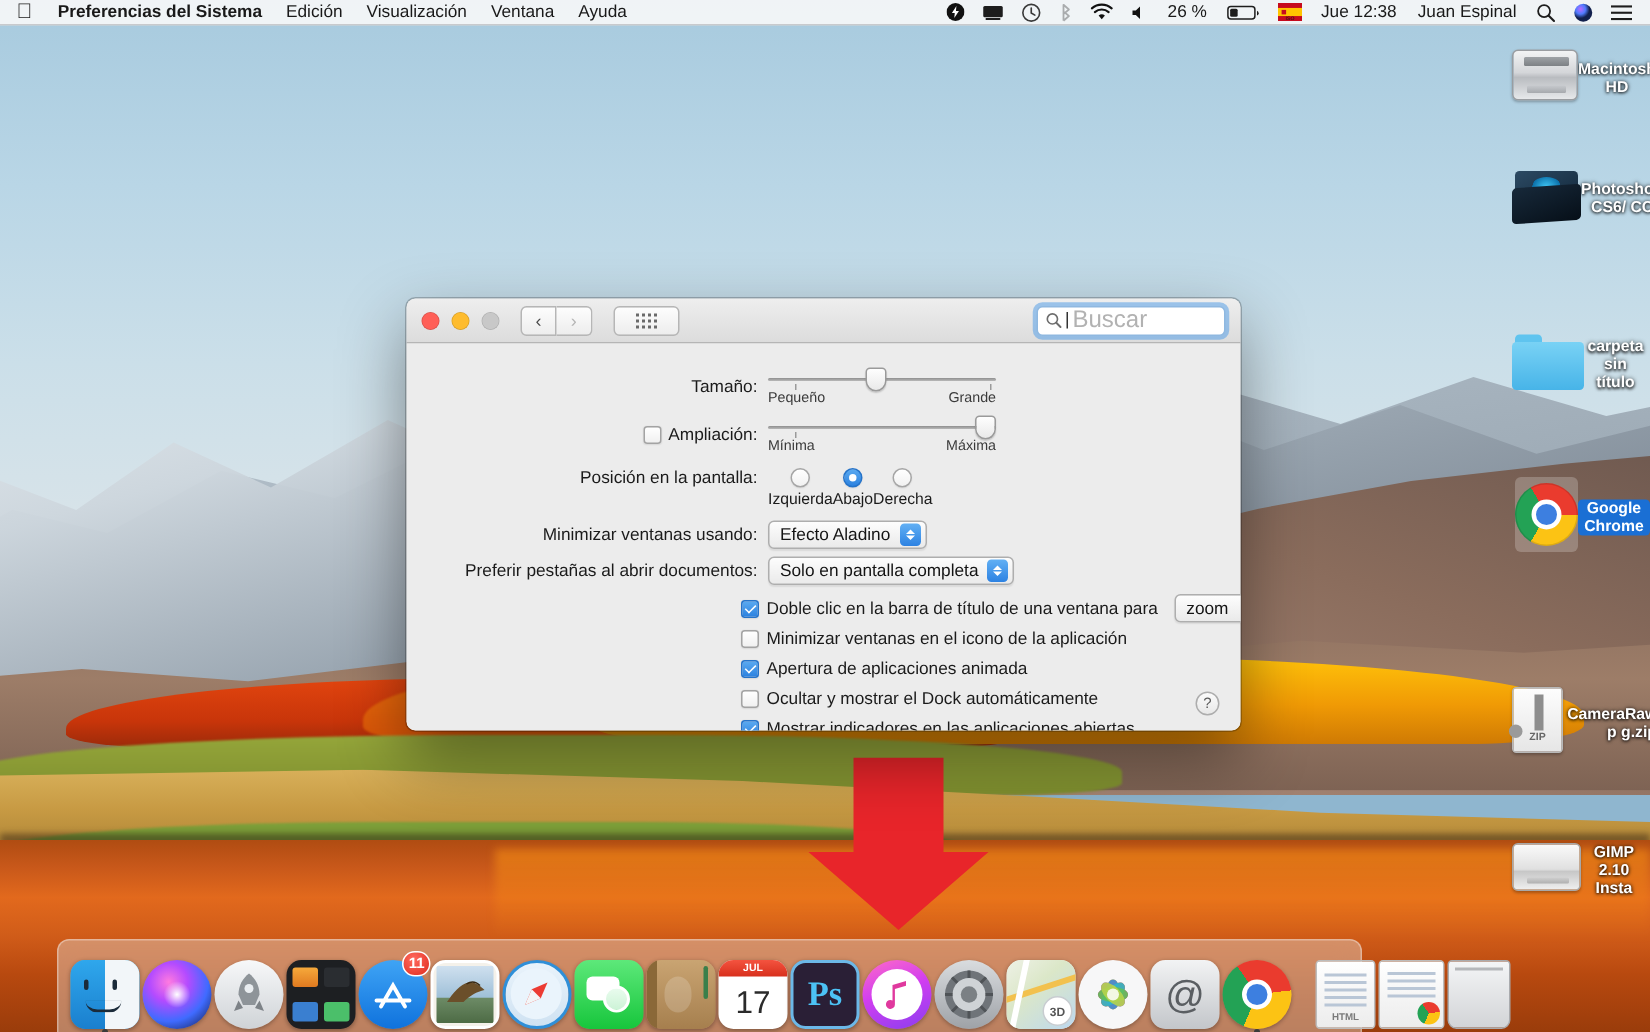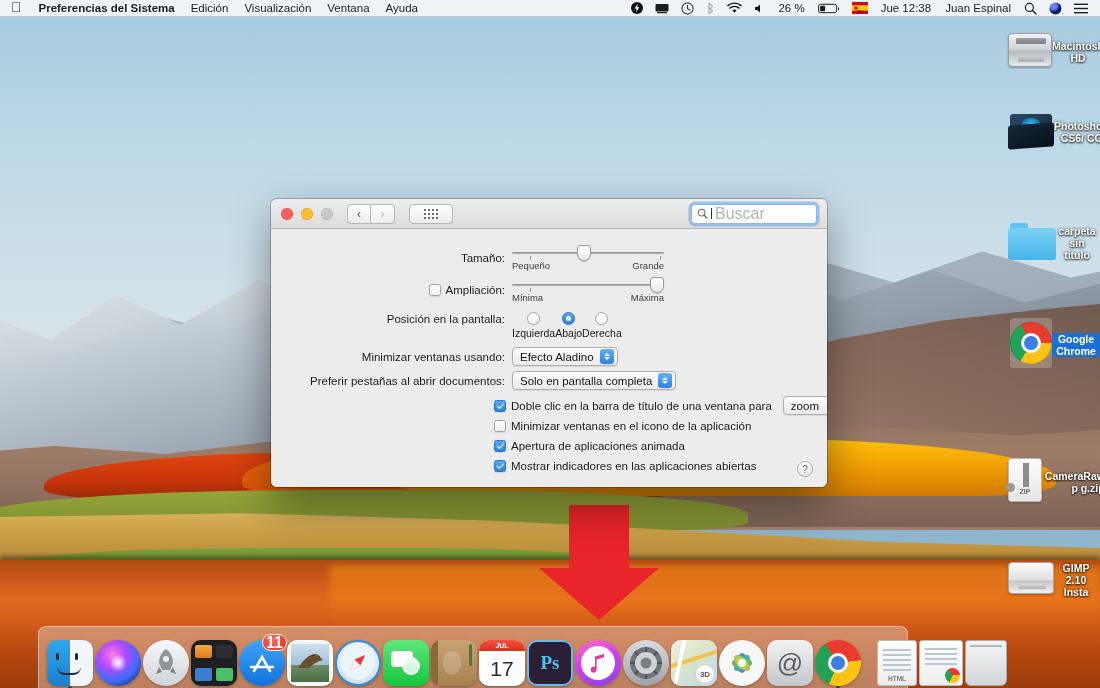--- a/index.html
+++ b/index.html
@@ -286,21 +286,21 @@
     z-index: 25; backdrop-filter: blur(8px);
   }
   .dock-item{ position:relative; width:50px;height:50px; display:flex;align-items:flex-end;justify-content:center; }
   .dock-item .ic{ width:46px;height:46px; border-radius:10px; position:relative;
     box-shadow: 0 1px 3px rgba(0,0,0,.3); }
   .dock-item .ic.round{ border-radius:50%; }
   .dock-item .dot{ position:absolute; bottom:-4px; left:50%; transform:translateX(-50%);
     width:4px;height:4px;border-radius:50%; background:#3a3a3a; }
   .badge{ position:absolute; top:-2px; right:-2px; min-width:17px;height:17px;border-radius:9px;
     background: radial-gradient(circle at 40% 30%, #ff6a5e, #e02b1d);
-    color:#fff; font-size:16px; font-weight:700; display:flex;align-items:center;justify-content:center;
+    color:#fff; font-size:10px; font-weight:700; display:flex;align-items:center;justify-content:center;
     border:1.2px solid #fff; padding:0 3px;}
   .dock-sep{ width:1px; height:46px; margin: 0 6px; background:rgba(90,60,40,.35); align-self:center;}
   .trash{ width:42px;height:46px; border-radius: 3px 3px 6px 6px;
     background:linear-gradient(180deg,#f4f5f6,#d2d4d7); border:1px solid #a9abae; position:relative;}
   .trash:before{content:"";position:absolute;left:4px;top:4px;right:4px;height:2px;background:#b5b7ba;}
   .doc-icon{ width:40px;height:46px;border-radius:3px;background:linear-gradient(180deg,#fff,#ececec);
     border:1px solid #bcbcbc; position:relative; overflow:hidden;}
   .doc-icon .ln{ position:absolute;left:5px;right:5px;height:1.5px;background:#b9c6d6;}
   .doc-icon .tx{position:absolute;left:0;right:0;bottom:3px;text-align:center;font-size:6.5px;color:#7a7a7a;font-weight:700;}
 </style>
@@ -606,20 +606,24 @@
         <div class="cbrow">
           <span class="cb"></span>
           <span class="txt">Minimizar ventanas en el icono de la aplicación</span>
         </div>
 
         <div class="cbrow">
           <span class="cb on"></span>
           <span class="txt">Apertura de aplicaciones animada</span>
         </div>
 
+        <div class="cbrow">
+          <span class="cb"></span>
+          <span class="txt">Ocultar y mostrar el Dock automáticamente</span>
+        </div>
 
         <div class="cbrow">
           <span class="cb on"></span>
           <span class="txt">Mostrar indicadores en las aplicaciones abiertas</span>
         </div>
       </div>
 
       <div class="helpbtn">?</div>
     </div>
   </div>
@@ -713,21 +717,21 @@
       <div class="ic" style="background:#fff; overflow:hidden;">
         <div style="position:absolute;left:0;top:0;right:0;height:11px;background:linear-gradient(180deg,#f4533f,#d8301d);
           color:#fff;font-size:7px;font-weight:700;text-align:center;line-height:11px;">JUL</div>
         <div style="position:absolute;left:0;right:0;top:11px;bottom:0;display:flex;align-items:center;justify-content:center;
           font-size:21px;font-weight:400;color:#2b2b2b;">17</div>
       </div>
     </div>
 
     <div class="dock-item">
       <div class="ic" style="background:#2a1f36; border:2.5px solid #6cb8e8; display:flex;align-items:center;justify-content:center;">
-        <span style="color:#4cc2f5; font-size:19px; font-weight:700; font-family:'Liberation Serif',serif;">Ps</span>
+        <span style="color:#4cc2f5; font-size:23px; font-weight:700; font-family:'Liberation Serif',serif;">Ps</span>
       </div>
     </div>
 
     <div class="dock-item">
       <div class="ic round" style="background:linear-gradient(160deg,#ff6bc7,#d13ef0 45%,#8a3ef0 100%); display:flex;align-items:center;justify-content:center;">
         <div style="width:34px;height:34px;border-radius:50%;background:#fff;display:flex;align-items:center;justify-content:center;">
           <svg width="22" height="22" viewBox="0 0 22 22">
               <path d="M17 2 8 4.6V15a3 3 0 1 0 1.6 2.6V7.4L17 5.2z" fill="#e0399e"></path>
             </svg>
         </div>

